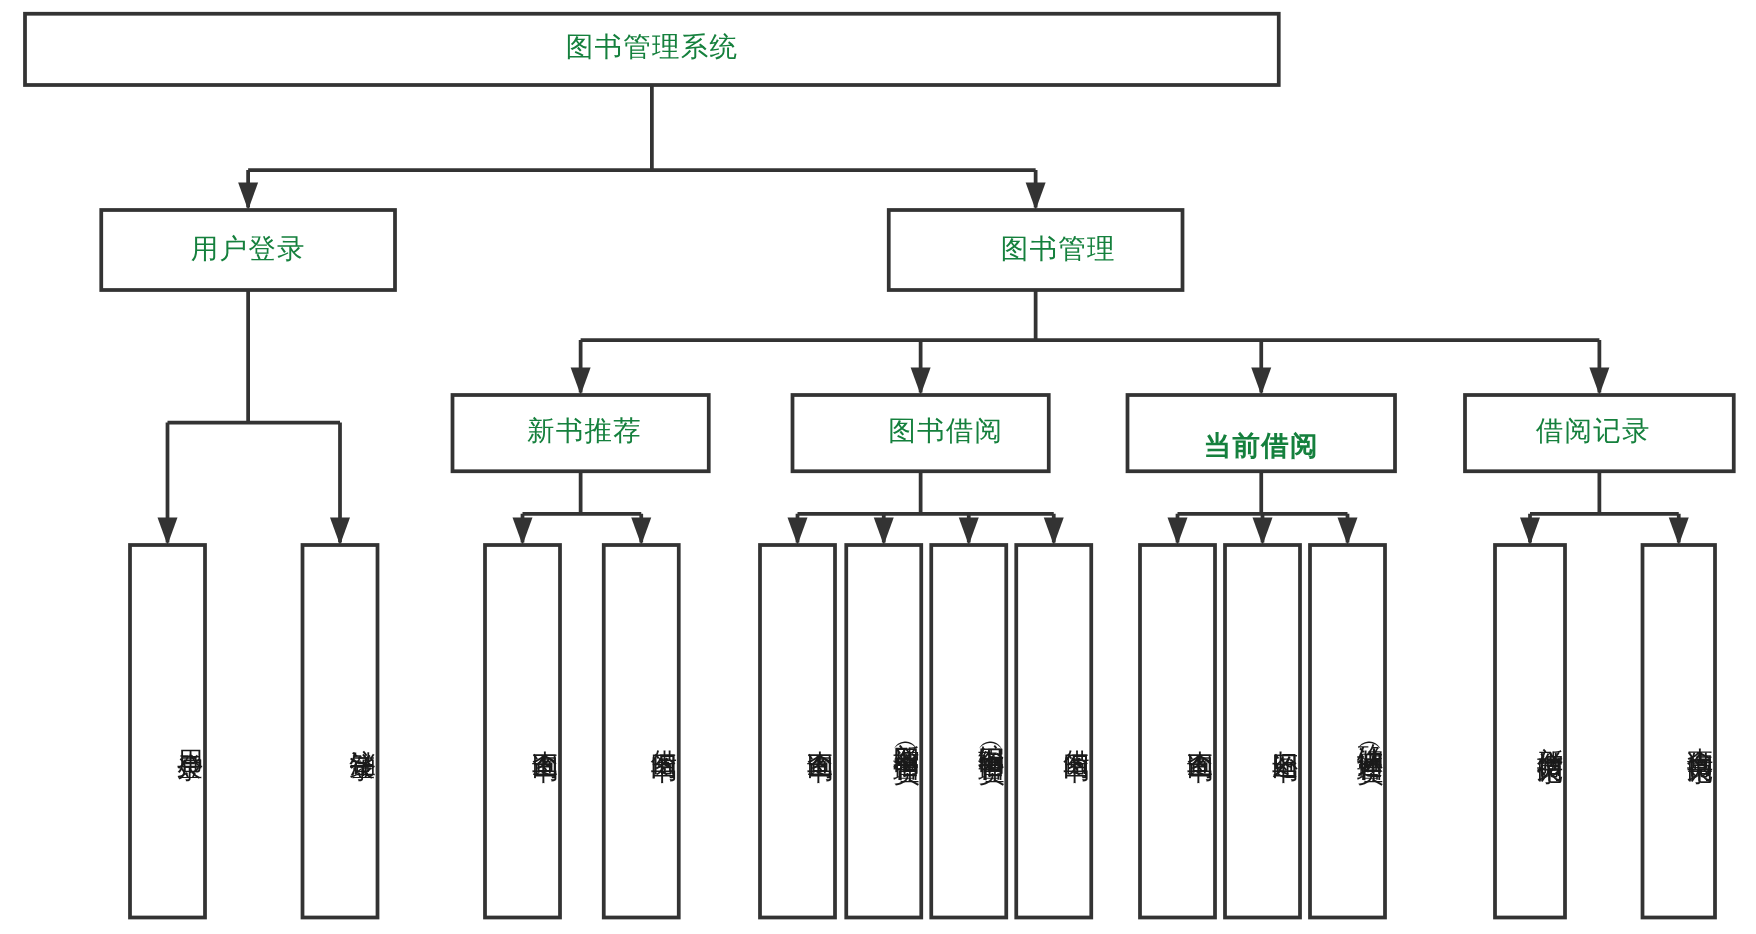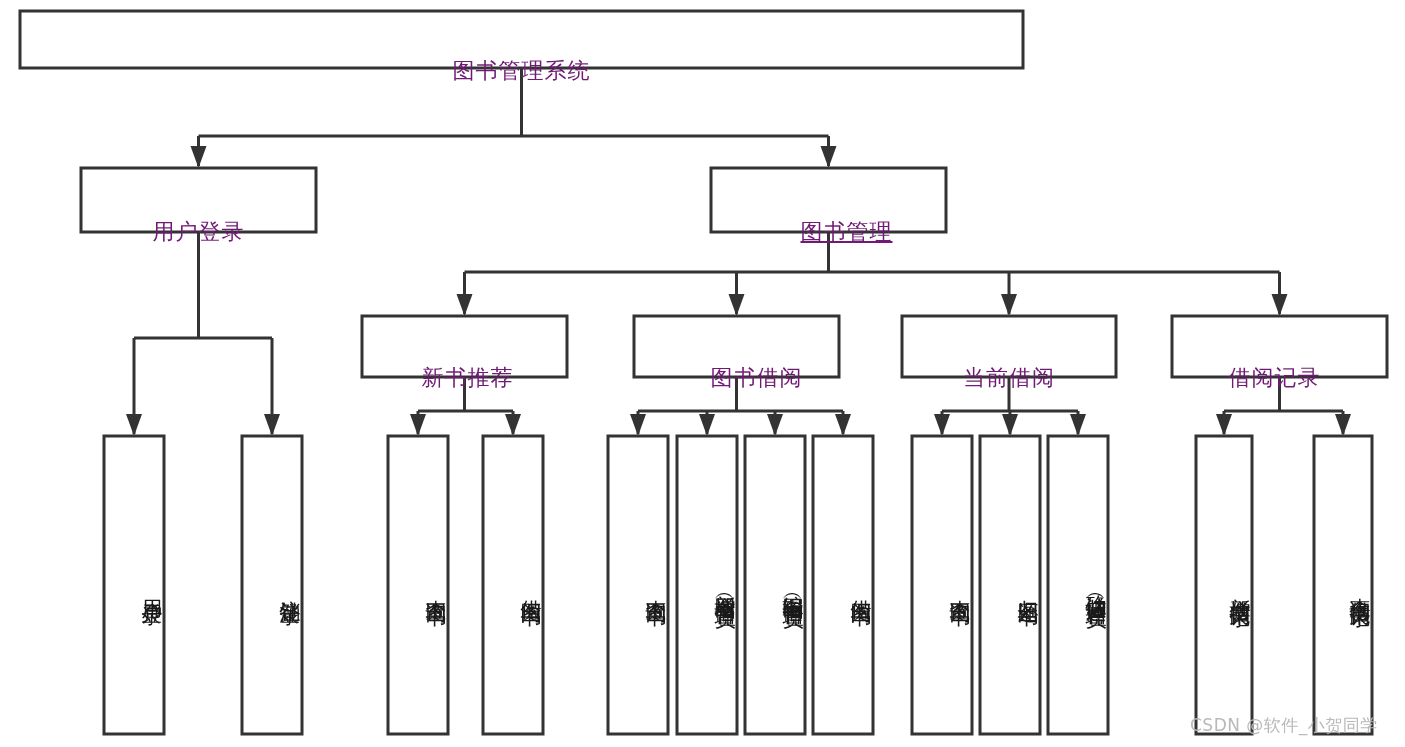--- a/index.html
+++ b/index.html
@@ -38,27 +38,26 @@
   }
   .arrow-head {
     fill: #333333;
     stroke: none;
   }
   .node-label-h {
     position: absolute;
     display: flex;
     align-items: center;
     justify-content: center;
-    color: #701a75;
+    color: #15803d;
     font-size: 22px;
     letter-spacing: 1px;
     line-height: 1.2;
     white-space: nowrap;
     pointer-events: none;
-    margin-top: 32px;
   }
   .node-label-v {
     position: absolute;
     display: flex;
     align-items: flex-start;
     justify-content: center;
     color: #1a1a1a;
     font-size: 21px;
     line-height: 1.18;
     writing-mode: vertical-rl;
@@ -156,34 +155,33 @@
         <rect x="980" y="436" width="60" height="298" class="node-box"></rect>
         <rect x="1048" y="436" width="60" height="298" class="node-box"></rect>
         <rect x="1196" y="436" width="56" height="298" class="node-box"></rect>
         <rect x="1314" y="436" width="58" height="298" class="node-box"></rect>
       </g>
   </svg>
 
   <div id="labels-layer">
       <div class="node-label-h" style="left: 20px; width: 1003px; top: 11px; height: 57px;">图书管理系统</div>
       <div class="node-label-h" style="left: 81px; width: 235px; top: 168px; height: 64px;">用户登录</div>
-      <div class="node-label-h" style="left: 711px; width: 271px; top: 168px; height: 64px; text-decoration: underline;">图书管理</div>
+      <div class="node-label-h" style="left: 711px; width: 271px; top: 168px; height: 64px;">图书管理</div>
       <div class="node-label-h" style="left: 362px; width: 211px; top: 316px; height: 61px;">新书推荐</div>
       <div class="node-label-h" style="left: 634px; width: 245px; top: 316px; height: 61px;">图书借阅</div>
-      <div class="node-label-h" style="left: 902px; width: 214px; top: 316px; height: 61px;">当前借阅</div>
+      <div class="node-label-h" style="left: 902px; width: 214px; top: 328px; height: 61px; font-weight: bold;">当前借阅</div>
       <div class="node-label-h" style="left: 1172px; width: 205px; top: 316px; height: 61px;">借阅记录</div>
       <div class="node-label-v" style="left: 104px; width: 60px; top: 448px; height: 278px;">用户登录</div>
       <div class="node-label-v" style="left: 242px; width: 60px; top: 448px; height: 278px;">注销登录</div>
       <div class="node-label-v" style="left: 388px; width: 60px; top: 448px; height: 278px;">查询图书</div>
       <div class="node-label-v" style="left: 483px; width: 60px; top: 448px; height: 278px;">借阅图书</div>
       <div class="node-label-v" style="left: 608px; width: 60px; top: 448px; height: 278px;">查询图书</div>
       <div class="node-label-v" style="left: 677px; width: 60px; top: 448px; height: 278px;">新增图书（管理员）</div>
       <div class="node-label-v" style="left: 745px; width: 60px; top: 448px; height: 278px;">编辑图书（管理员）</div>
       <div class="node-label-v" style="left: 813px; width: 60px; top: 448px; height: 278px;">借阅图书</div>
       <div class="node-label-v" style="left: 912px; width: 60px; top: 448px; height: 278px;">查询图书</div>
       <div class="node-label-v" style="left: 980px; width: 60px; top: 448px; height: 278px;">归还图书</div>
       <div class="node-label-v" style="left: 1048px; width: 60px; top: 448px; height: 278px;">确认归还（管理员）</div>
       <div class="node-label-v" style="left: 1196px; width: 56px; top: 448px; height: 278px;">新增借阅记录</div>
       <div class="node-label-v" style="left: 1314px; width: 58px; top: 448px; height: 278px;">查询借阅记录</div>
     </div>
 
-  <div class="watermark">CSDN @软件_小贺同学</div>
 </div>
 
 </body></html>

